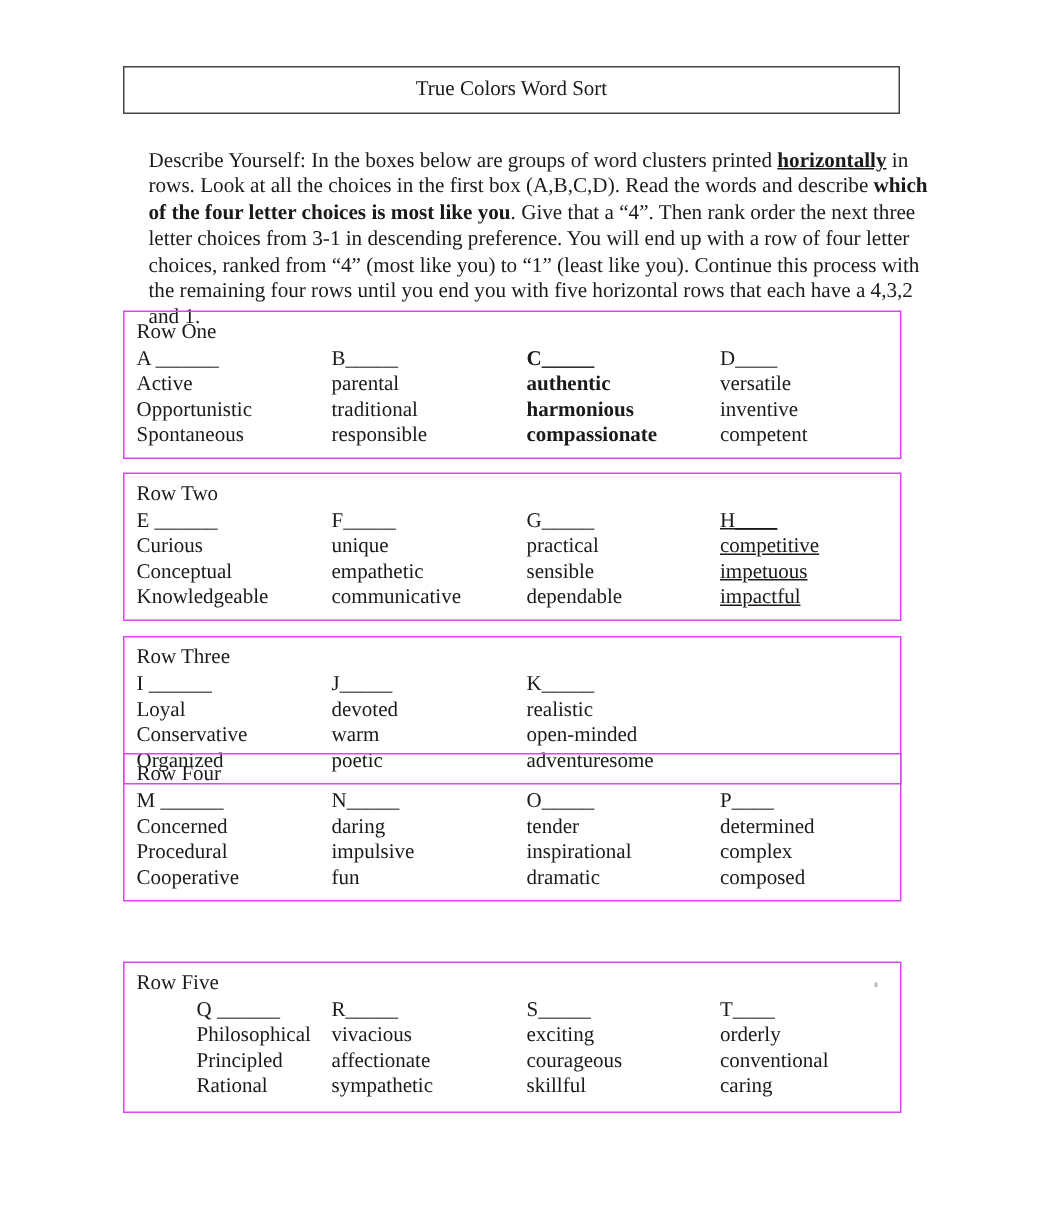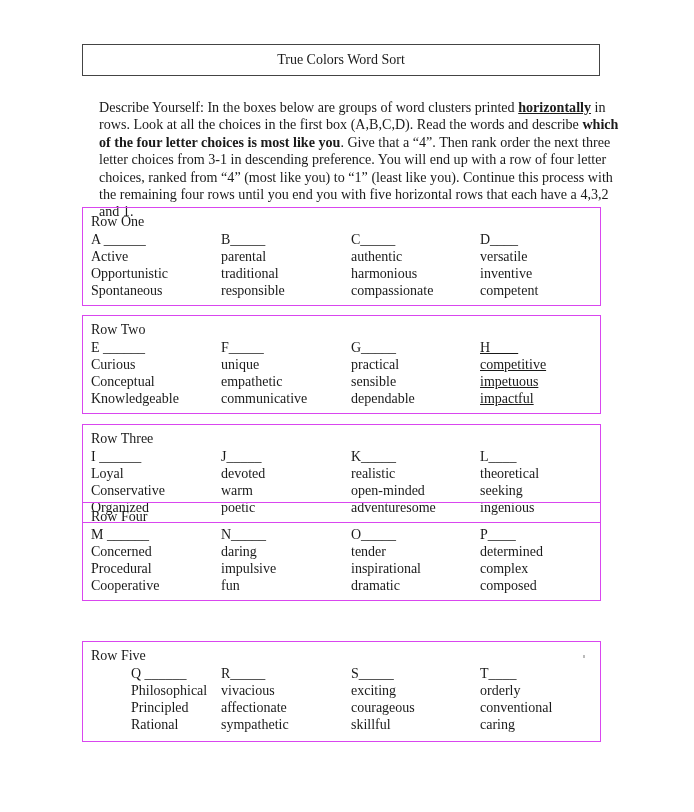--- a/index.html
+++ b/index.html
@@ -74,21 +74,21 @@
         <div>Active</div>
         <div>Opportunistic</div>
         <div>Spontaneous</div>
       </div>
       <div class="col" style="left: 138px;">
         <div class="blank">B_____</div>
         <div>parental</div>
         <div>traditional</div>
         <div>responsible</div>
       </div>
-      <div class="col" style="left: 268px;">
+      <div class="col" style="left: 268px; font-weight: bold;">
         <div class="blank">C_____</div>
         <div>authentic</div>
         <div>harmonious</div>
         <div>compassionate</div>
       </div>
       <div class="col" style="left: 397px;">
         <div class="blank">D____</div>
         <div>versatile</div>
         <div>inventive</div>
         <div>competent</div>
@@ -133,26 +133,20 @@
         <div class="blank">J_____</div>
         <div>devoted</div>
         <div>warm</div>
         <div>poetic</div>
       </div>
       <div class="col" style="left: 268px;">
         <div class="blank">K_____</div>
         <div>realistic</div>
         <div>open-minded</div>
         <div>adventuresome</div>
-      </div>
-      <div class="col" style="left: 397px;">
-        <div class="blank">L____</div>
-        <div>theoretical</div>
-        <div>seeking</div>
-        <div>ingenious</div>
       </div>
     </div>
     <div class="row-box" style="top: 502px; height: 99px;">
       <div class="row-title">Row Four</div>
       <div class="col" style="left: 8px;">
         <div class="blank">M ______</div>
         <div>Concerned</div>
         <div>Procedural</div>
         <div>Cooperative</div>
       </div>

